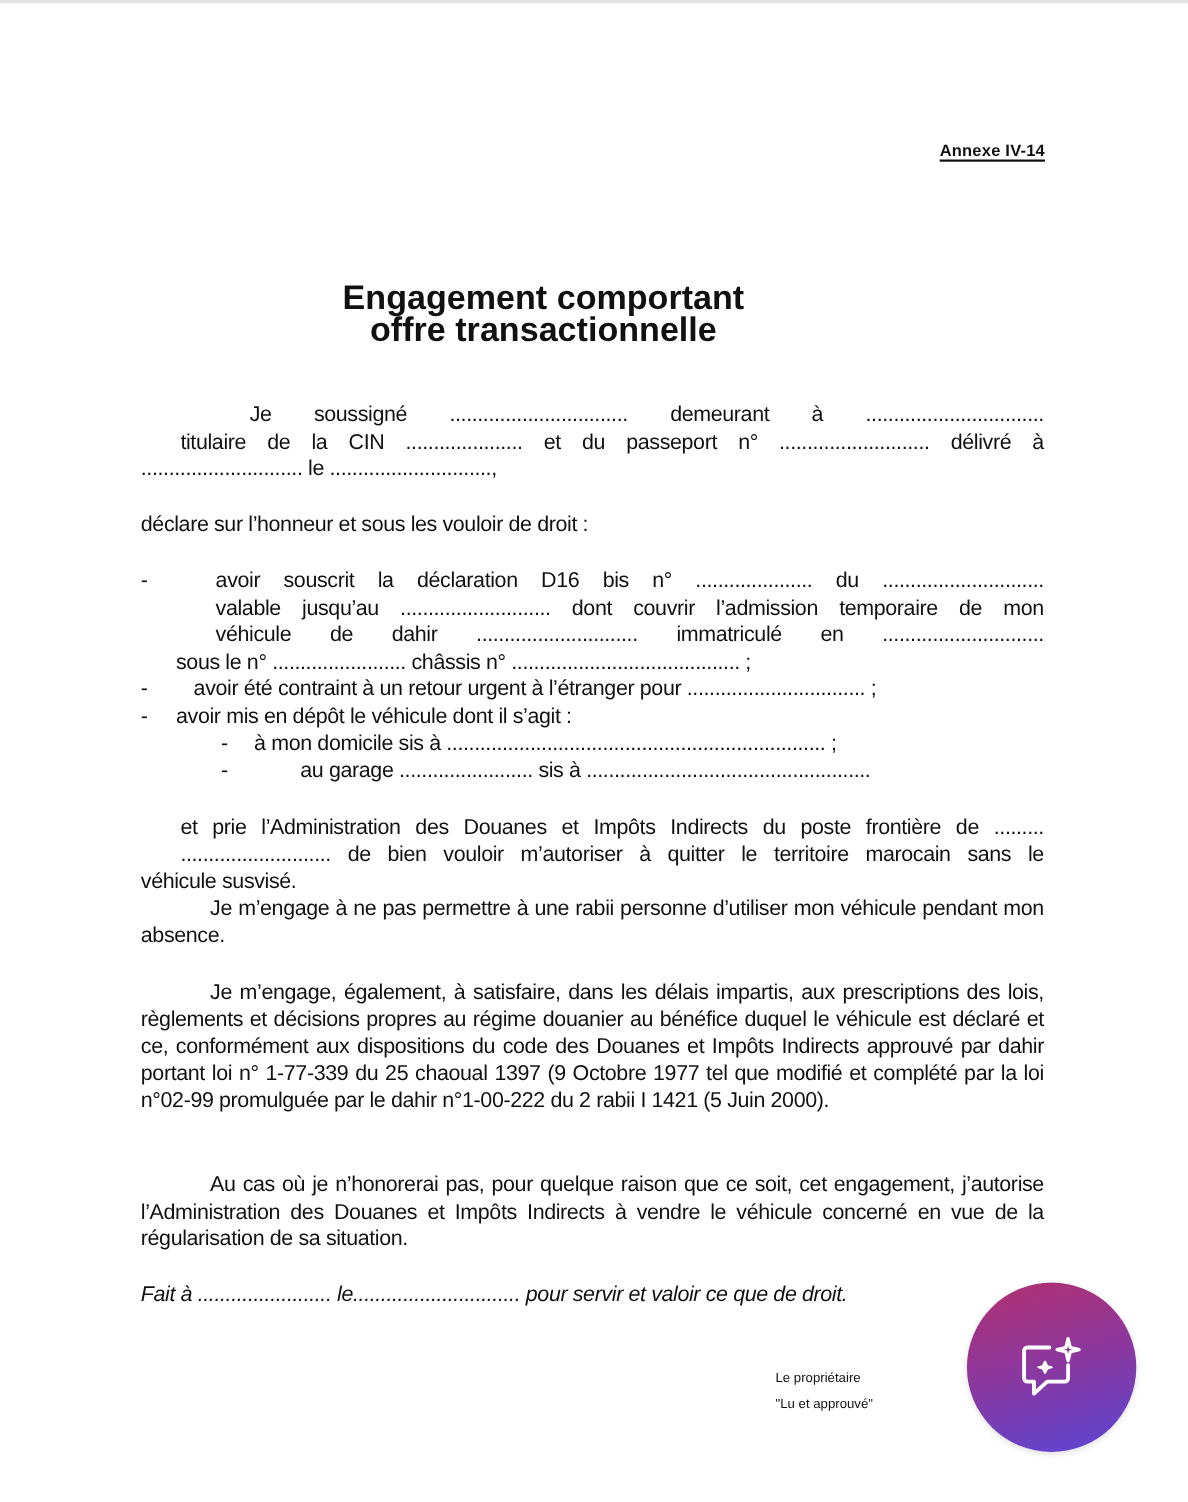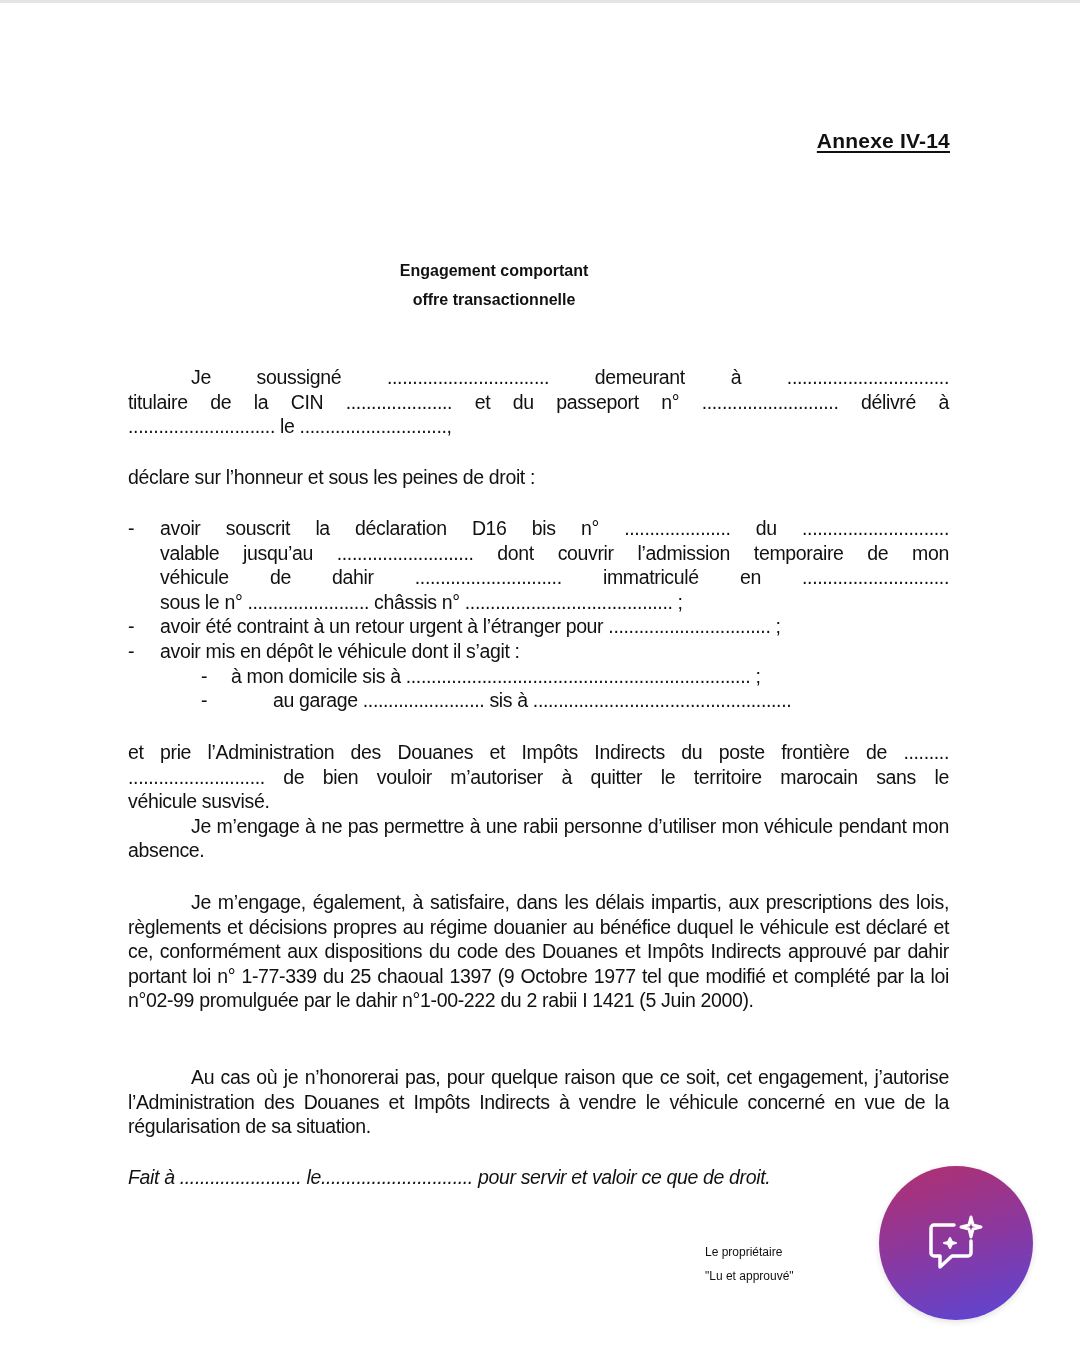--- a/index.html
+++ b/index.html
@@ -4,35 +4,35 @@
 <style>
   html, body { margin:0; padding:0; }
   body {
     width:1080px; height:1365px; position:relative; overflow:hidden;
     background:#ffffff; color:#111;
     font-family:"Liberation Sans", sans-serif;
   }
   .topbar { position:absolute; left:0; top:0; width:1080px; height:3px; background:#e4e4e4; }
   .annex {
     position:absolute; right:130px; top:129px;
-    font-weight:bold; font-size:21px; text-decoration:underline; text-decoration-thickness:2px;
+    font-weight:bold; font-size:15px; text-decoration:underline; text-decoration-thickness:2px;
     text-underline-offset:3px; letter-spacing:0.2px;
   }
   .title {
     position:absolute; left:0; width:988px; top:256px; text-align:center;
-    font-weight:bold; font-size:16px; line-height:29px;
+    font-weight:bold; font-size:31px; line-height:29px;
   }
   .body {
     position:absolute; left:128px; width:821px;
     font-size:19.5px; line-height:24.6px; letter-spacing:-0.35px;
     font-stretch:condensed;
   }
   .p { margin:0; text-align:justify; text-align-last:left; }
   .indent { text-indent:63px; }
-  .jl { text-align:justify; text-align-last:justify; display:block; }
+  .jl { text-align:justify; text-align-last:justify; display:block;margin-left:36px; }
   .li { position:relative; padding-left:32px; }
   .li .dash { position:absolute; left:0; top:0; }
   .li2 { position:relative; padding-left:103px; }
   .li2 .dash { position:absolute; left:73px; top:0; }
   .sign {
     position:absolute; left:705px; top:1240px; font-size:12px; line-height:24px;
   }
   .fab {
     position:absolute; left:879px; top:1166px; width:154px; height:154px; border-radius:50%;
     background:linear-gradient(165deg, #b2306e 0%, #8a38a0 50%, #5a46d6 100%);
@@ -51,33 +51,33 @@
   <div>Engagement comportant</div>
   <div>offre transactionnelle</div>
 </div>
 
 <div class="body" style="top:365px;">
   <span class="jl indent">Je soussigné ................................ demeurant à ................................</span>
   <span class="jl">titulaire de la CIN ..................... et du passeport n° ........................... délivré à</span>
   <span class="p" style="display:block;">............................. le .............................,</span>
 </div>
 
-<div class="body" style="top:465px;">déclare sur l’honneur et sous les peines de droit :</div>
+<div class="body" style="top:465px;">déclare sur l’honneur et sous les vouloir de droit :</div>
 
 <div class="body" style="top:516px;">
   <div class="li">
     <span class="dash">-</span>
     <span class="jl">avoir souscrit la déclaration D16 bis n° ..................... du .............................</span>
     <span class="jl">valable jusqu’au ........................... dont couvrir l’admission temporaire de mon</span>
     <span class="jl">véhicule de dahir ............................. immatriculé en .............................</span>
     <span style="display:block;">sous le n° ........................ châssis n° ......................................... ;</span>
   </div>
   <div class="li">
     <span class="dash">-</span>
-    <span style="display:block;">avoir été contraint à un retour urgent à l’étranger pour ................................  ;</span>
+    <span style="display:block;margin-left:16px;">avoir été contraint à un retour urgent à l’étranger pour ................................  ;</span>
   </div>
   <div class="li">
     <span class="dash">-</span>
     <span style="display:block;">avoir mis en dépôt le véhicule dont il s’agit :</span>
   </div>
   <div class="li2">
     <span class="dash">-</span>
     <span style="display:block;">à mon domicile sis à .................................................................... ;</span>
   </div>
   <div class="li2">

